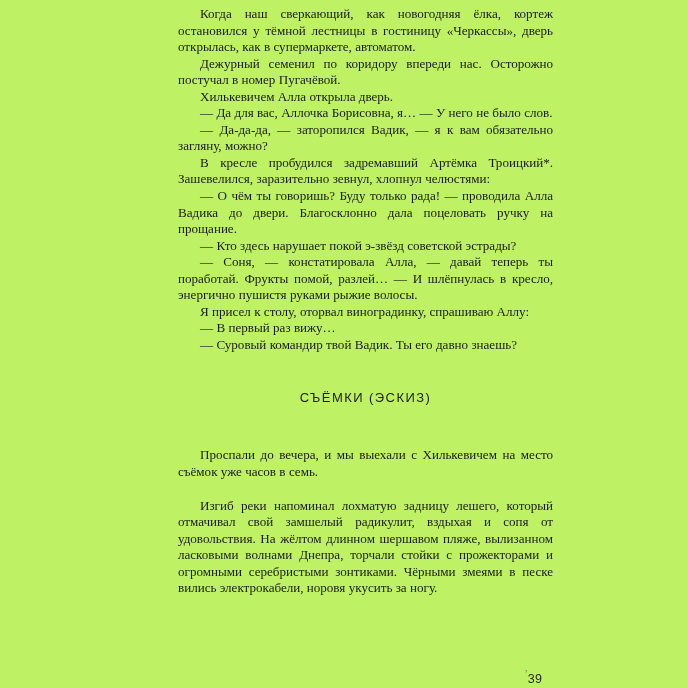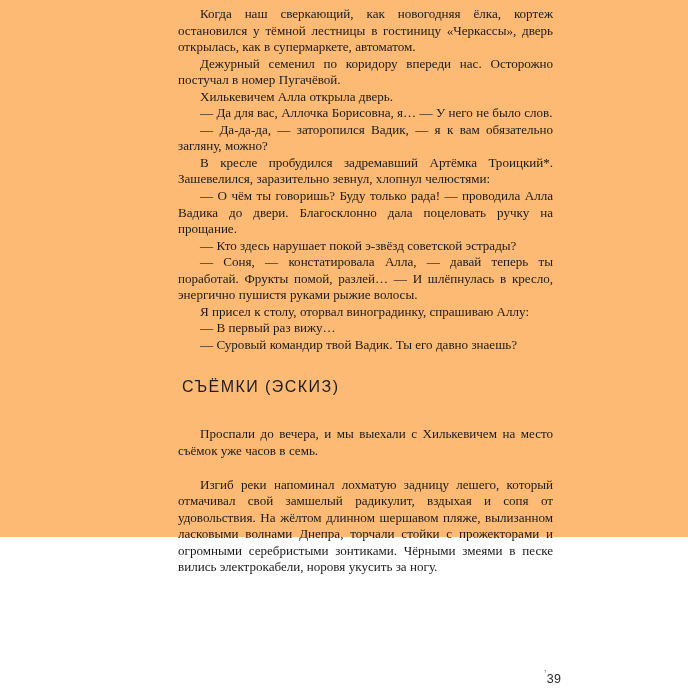--- a/index.html
+++ b/index.html
@@ -11,22 +11,22 @@
     width: 688px;
     height: 688px;
     overflow: hidden;
     font-family: "Liberation Serif", "DejaVu Serif", serif;
     color: #1a1a1a;
   }
 
   .page {
     position: relative;
     width: 688px;
-    height: 537px;
-    background: #fdba74;
+    height: 688px;
+    background: #bef264;
   }
 
   .textblock {
     position: absolute;
     left: 178px;
     top: 6px;
     width: 375px;
   }
 
   p.para {
@@ -40,37 +40,37 @@
     -webkit-hyphens: manual;
     hyphens: manual;
   }
 
   
   p.para.tight {
     text-indent: 22px;
   }
 
   .sect-heading {
-    margin: 4px;
+    margin: 16px;
     font-family: "Liberation Sans", "DejaVu Sans", sans-serif;
-    font-size: 16px;
+    font-size: 13px;
     font-weight: 400;
     letter-spacing: 1.45px;
-    text-align: left;
+    text-align: center;
     text-indent: 0;
     color: #1d1d1d;
   }
 
   .spacer-before-heading { height: 21px; }
   .spacer-after-heading  { height: 26px; }
   .spacer-gap            { height: 17px; }
 
   .folio {
     position: absolute;
-    left: 544px;
+    left: 525px;
     top: 669px;
     font-family: "Liberation Sans", "DejaVu Sans", sans-serif;
     font-size: 12.5px;
     letter-spacing: 0.4px;
     color: #2b2b2b;
     white-space: pre;
   }
 
   .folio .tickmark {
     font-size: 10px;

